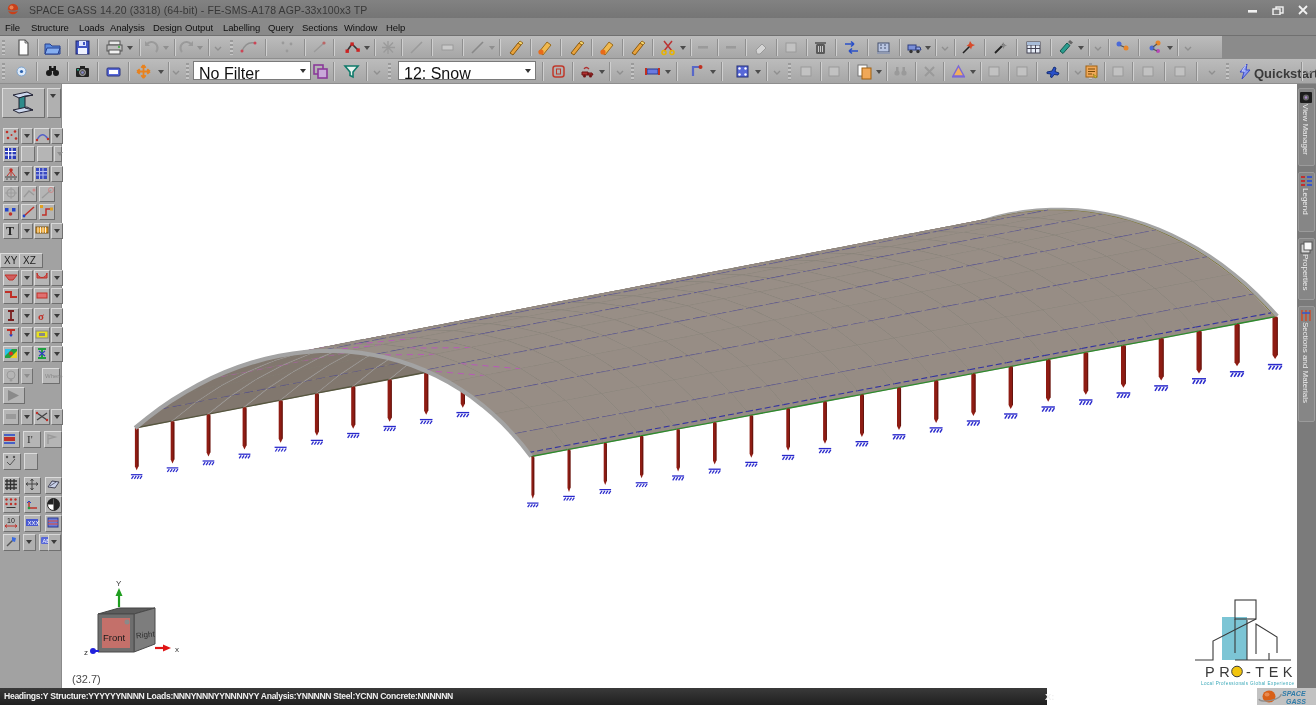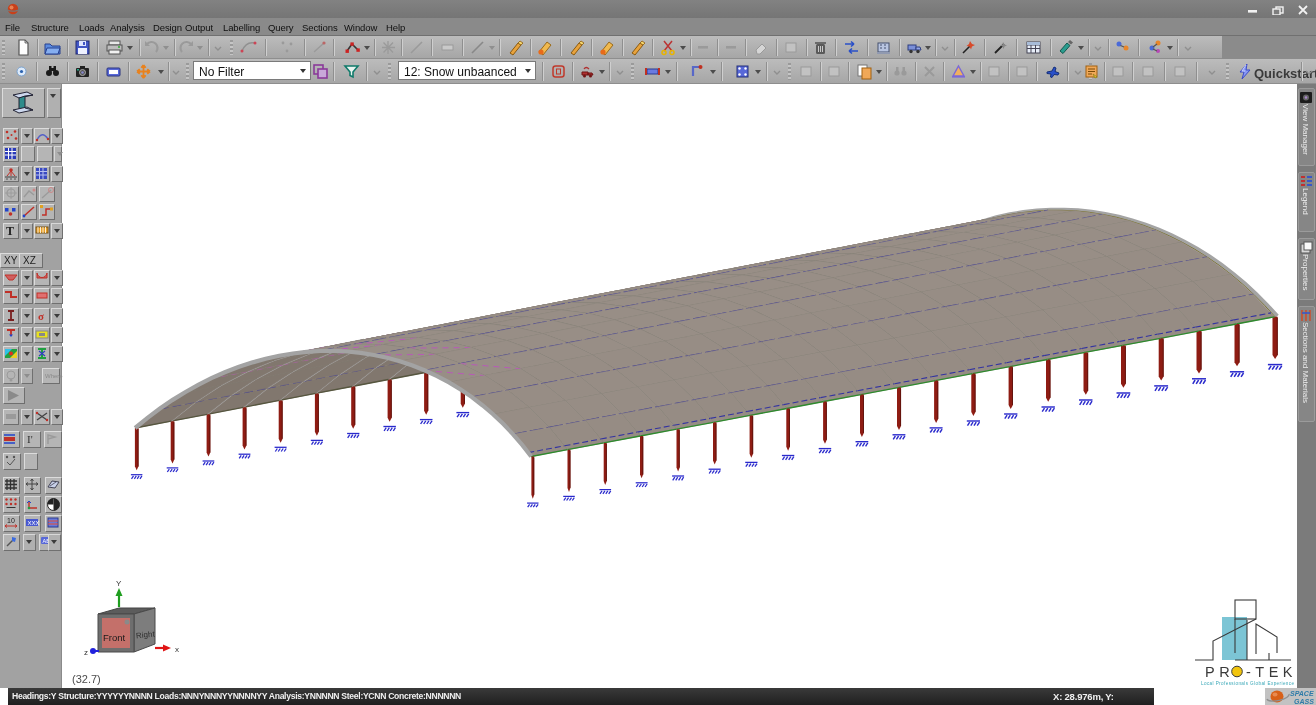--- a/index.html
+++ b/index.html
@@ -10,39 +10,40 @@
 .tbar{left:0;width:1316px;background:linear-gradient(#bcbcbc,#a6a6a6);border-bottom:1px solid #8e8e8e}
 #tb1{top:36px;height:23px}
 #tb2{top:59px;height:25px}
 .sep{position:absolute;top:3px;width:1px;background:#8f8f8f;box-shadow:1px 0 0 #cfcfcf}
 #tb1 .sep{height:17px} #tb2 .sep{height:19px}
 .hdl{position:absolute;top:4px;width:3px;background:repeating-linear-gradient(#9a9a9a 0 2px,#c5c5c5 2px 4px)}
 #tb1 .hdl{height:15px} #tb2 .hdl{height:17px}
 .ic{position:absolute;width:17px;height:17px}
 .arr{position:absolute;width:0;height:0;border-left:3.5px solid transparent;border-right:3.5px solid transparent;border-top:4px solid #4c4c4c}
 .arrg{border-top-color:#8f8f8f}
-.combo{position:absolute;height:19px;background:#fff;border:1px solid #7a7a7a;font-size:12px;color:#111;padding:3px 0 5px 5px}
+.combo{position:absolute;height:19px;background:#fff;border:1px solid #7a7a7a;font-size:16px;color:#111;padding:3px 0 5px 5px}
 .combo .ca{position:absolute;right:4px;top:7px;width:0;height:0;border-left:3.5px solid transparent;border-right:3.5px solid transparent;border-top:4px solid #333}
 #sidebar{left:0;top:84px;width:62px;height:604px;background:#a2a2a2;border-right:1px solid #8a8a8a}
 .sbtn{position:absolute;background:#b5b5b5;border:1px solid;border-color:#dcdcdc #6e6e6e #6e6e6e #dcdcdc}
 .sarr{position:absolute;background:#b0b0b0;border:1px solid;border-color:#d8d8d8 #707070 #707070 #d8d8d8}
 .sarr:after{content:"";position:absolute;left:2px;top:5px;border-left:3px solid transparent;border-right:3px solid transparent;border-top:4px solid #3c3c3c}
 .sarr.g:after{border-top-color:#8d8d8d}
 #canvas{left:63px;top:84px;width:1234px;height:604px;background:#fff}
 #rstrip{left:1297px;top:84px;width:19px;height:604px;background:#7b7b7b}
 .rtab{position:absolute;left:1px;width:17px;background:#868686;border:1px solid #9b9b9b;border-radius:2px}
 #rstrip .txt{position:absolute;left:3.5px;writing-mode:vertical-rl;font-size:8px;color:#ededed;letter-spacing:0px;white-space:nowrap}
-#status{left:8px;top:688px;width:1146px;height:17px;background:linear-gradient(#3a3a3a,#1f1f1f);color:#f0f0f0;font-size:11px}
+#status{left:0;top:688px;width:1047px;height:17px;background:linear-gradient(#3a3a3a,#1f1f1f);color:#f0f0f0;font-size:11px}
 </style></head><body>
 <div id="titlebar" class="abs">
     <svg class="abs" style="left:7px;top:3px" width="13" height="13">
       <circle cx="6" cy="6" r="5.2" fill="#c8401a"></circle>
       <circle cx="4.5" cy="4.5" r="2" fill="#e98050"></circle>
       <path d="M0.5,7 A6.5,2.5 0 0 0 12.5,5.5" stroke="#777" stroke-width="1.2" fill="none"></path>
     </svg>
+    <span class="t">SPACE GASS 14.20 (3318) (64-bit) - FE-SMS-A178 AGP-33x100x3 TP</span>
     <svg class="abs" style="left:1243px;top:4px" width="70" height="11">
       <rect x="5" y="6" width="9" height="2.6" fill="#f2f2f2"></rect>
       <rect x="33" y="3" width="7" height="6" fill="none" stroke="#f2f2f2" stroke-width="1.4"></rect>
       <rect x="30" y="5" width="7" height="6" fill="#7d7d7d" stroke="#f2f2f2" stroke-width="1.4"></rect>
       <path d="M56,2 L64,10 M64,2 L56,10" stroke="#f2f2f2" stroke-width="1.8"></path>
     </svg>
   </div>
 <div id="menubar" class="abs">
     <span style="left:5px">File</span>
     <span style="left:31px">Structure</span>

